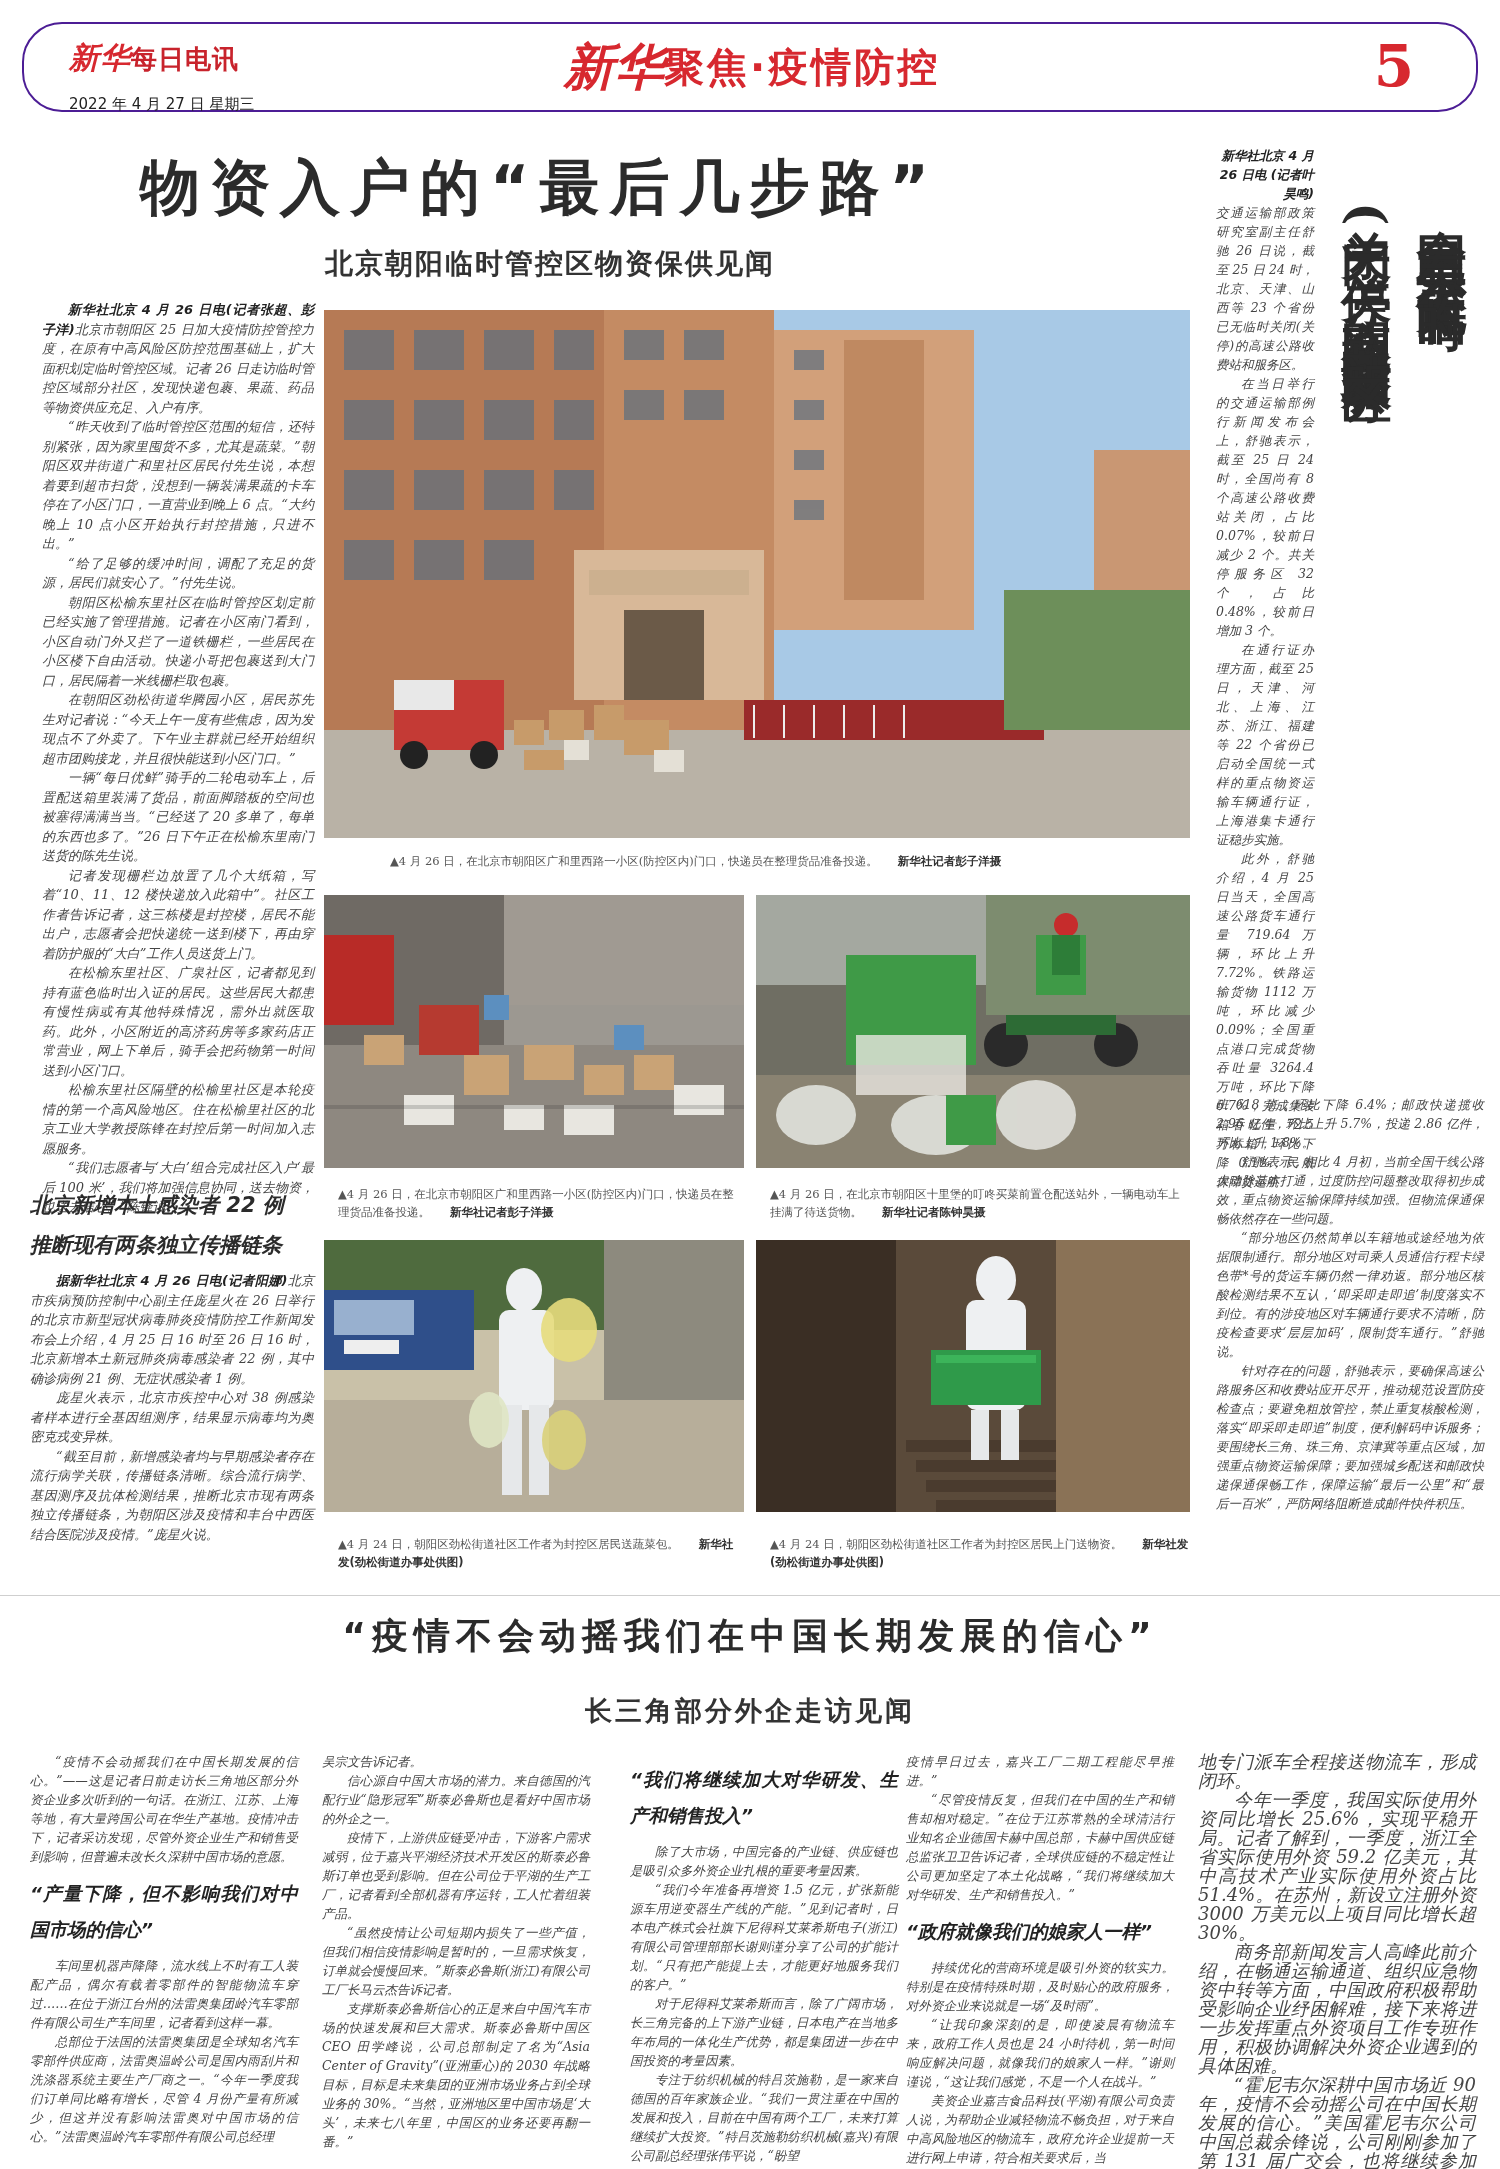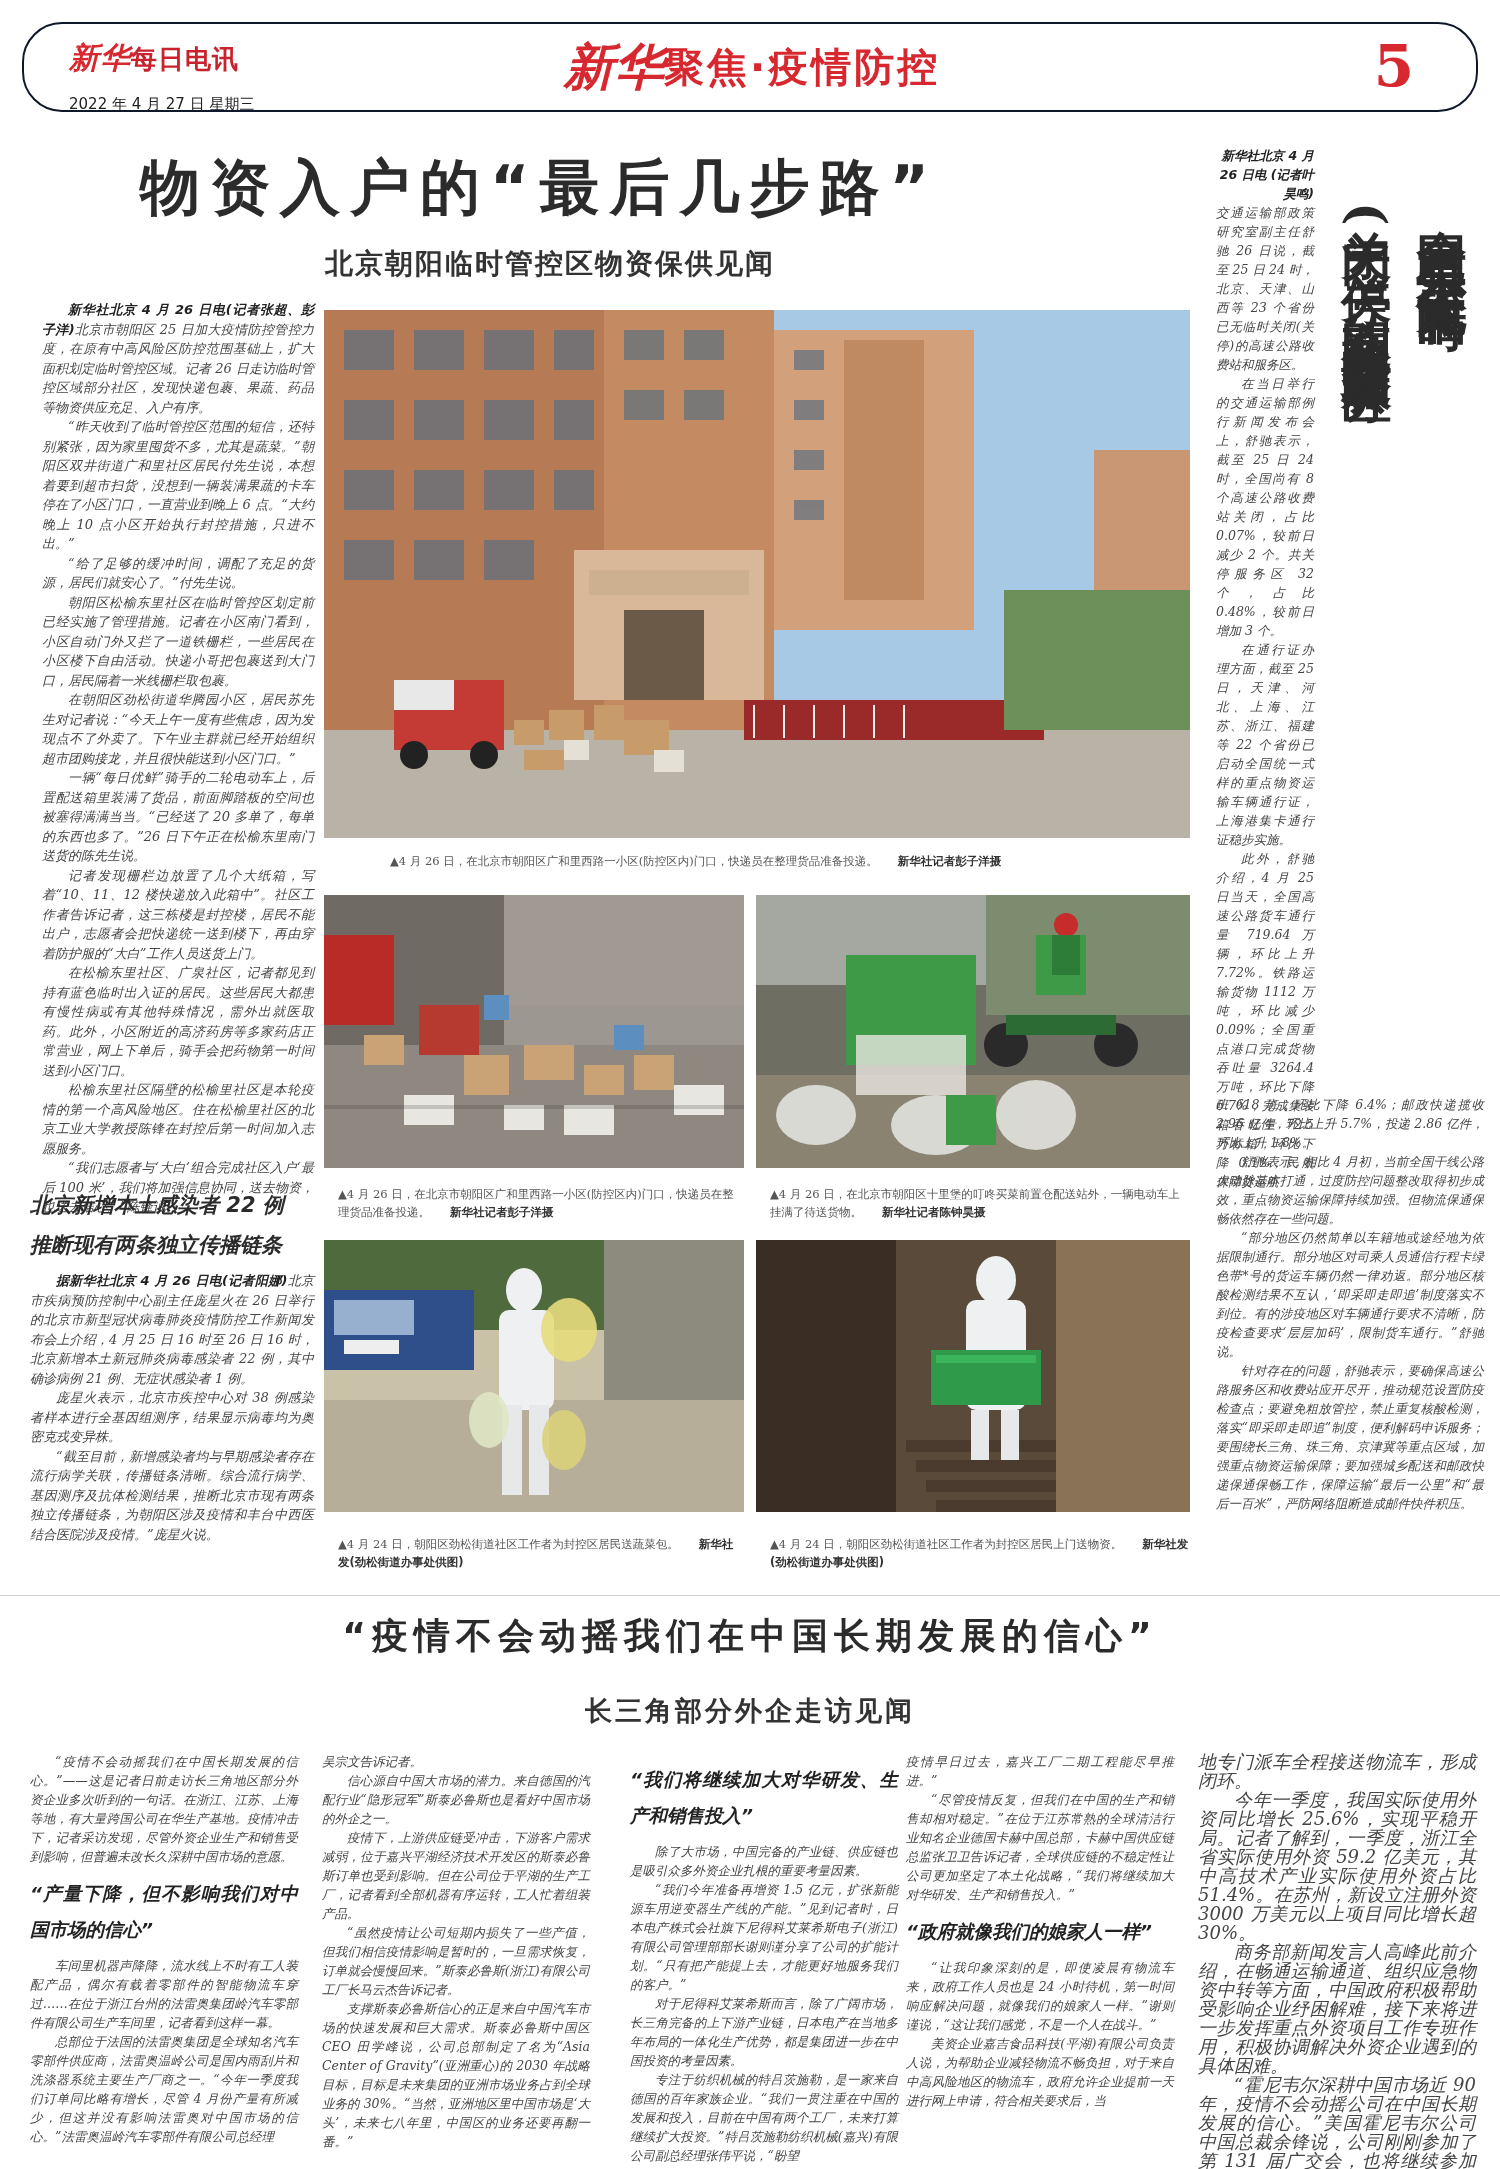--- a/index.html
+++ b/index.html
@@ -1,20 +1,20 @@
 <!DOCTYPE html>
 <html><head>
 <meta charset="utf-8">
 <style>
   * { box-sizing: border-box; margin: 0; padding: 0; }
   html, body { width: 1500px; height: 2169px; background: #ffffff; overflow: hidden; }
   body { font-family: "DejaVu Serif", "Liberation Serif", serif; color: #2a2a2a; position: relative; }
 
   .masthead { position: absolute; left: 22px; top: 22px; width: 1456px; height: 90px;
-    border: 2px solid #0f172a; border-radius: 40px; background: #fff; }
+    border: 2px solid #4c1d95; border-radius: 40px; background: #fff; }
   .mh-left { position: absolute; left: 45px; top: 14px; }
   .mh-brand { font-family: "DejaVu Serif", serif; font-style: italic; font-weight: bold; color: #d7282f; font-size: 30px; letter-spacing: 1px; }
   .mh-brand .mh-sub { font-style: normal; font-size: 26px; color: #c8232c; }
   .mh-date { font-family: "DejaVu Sans", sans-serif; font-size: 15px; color: #222; margin-top: 16px; }
   .mh-center { position: absolute; left: 540px; top: 10px; display: flex; align-items: center; }
   .mh-center .logo { font-family: "DejaVu Serif", serif; font-style: italic; font-weight: bold; color: #d7282f; font-size: 50px; }
   .mh-center .section { font-family: "DejaVu Sans", sans-serif; font-weight: bold; color: #d7282f; font-size: 40px; letter-spacing: 3px; }
   .mh-page { position: absolute; right: 62px; top: 8px; font-family: "DejaVu Serif", serif; font-weight: bold; color: #d7282f; font-size: 58px; }
 
   .headline1 { position: absolute; left: 140px; top: 148px; font-family: "DejaVu Sans", sans-serif; font-weight: bold; font-size: 60px; color: #2b2b2b; letter-spacing: 10px; }
@@ -292,20 +292,21 @@
     <div class="section-head">“我们将继续加大对华研发、生产和销售投入”</div>
     <p>除了大市场，中国完备的产业链、供应链也是吸引众多外资企业扎根的重要考量因素。</p>
     <p>“我们今年准备再增资 1.5 亿元，扩张新能源车用逆变器生产线的产能。”见到记者时，日本电产株式会社旗下尼得科艾莱希斯电子(浙江)有限公司管理部部长谢则谨分享了公司的扩能计划。“只有把产能提上去，才能更好地服务我们的客户。”</p>
     <p>对于尼得科艾莱希斯而言，除了广阔市场，长三角完备的上下游产业链，日本电产在当地多年布局的一体化生产优势，都是集团进一步在中国投资的考量因素。</p>
     <p>专注于纺织机械的特吕茨施勒，是一家来自德国的百年家族企业。“我们一贯注重在中国的发展和投入，目前在中国有两个工厂，未来打算继续扩大投资。”特吕茨施勒纺织机械(嘉兴)有限公司副总经理张伟平说，“盼望</p>
   </div>
 <div class="col" id="a2c4" style="left:906px; top:1752px; width:268px; font-size:12.5px; line-height:19px;">
     <p style="text-indent: 0px;">疫情早日过去，嘉兴工厂二期工程能尽早推进。”</p>
     <p>“尽管疫情反复，但我们在中国的生产和销售却相对稳定。”在位于江苏常熟的全球清洁行业知名企业德国卡赫中国总部，卡赫中国供应链总监张卫卫告诉记者，全球供应链的不稳定性让公司更加坚定了本土化战略，“我们将继续加大对华研发、生产和销售投入。”</p>
     <div class="section-head">“政府就像我们的娘家人一样”</div>
+    <p>持续优化的营商环境是吸引外资的软实力。特别是在疫情特殊时期，及时贴心的政府服务，对外资企业来说就是一场“及时雨”。</p>
     <p>“让我印象深刻的是，即使凌晨有物流车来，政府工作人员也是 24 小时待机，第一时间响应解决问题，就像我们的娘家人一样。”谢则谨说，“这让我们感觉，不是一个人在战斗。”</p>
     <p>美资企业嘉吉食品科技(平湖)有限公司负责人说，为帮助企业减轻物流不畅负担，对于来自中高风险地区的物流车，政府允许企业提前一天进行网上申请，符合相关要求后，当</p>
   </div>
 <div class="col" id="a2c5" style="left:1198px; top:1752px; width:278px; font-size:18px; line-height:19px;">
     <p style="text-indent: 0px;">地专门派车全程接送物流车，形成闭环。</p>
     <p>今年一季度，我国实际使用外资同比增长 25.6%，实现平稳开局。记者了解到，一季度，浙江全省实际使用外资 59.2 亿美元，其中高技术产业实际使用外资占比 51.4%。在苏州，新设立注册外资 3000 万美元以上项目同比增长超 30%。</p>
     <p>商务部新闻发言人高峰此前介绍，在畅通运输通道、组织应急物资中转等方面，中国政府积极帮助受影响企业纾困解难，接下来将进一步发挥重点外资项目工作专班作用，积极协调解决外资企业遇到的具体困难。</p>
     <p>“霍尼韦尔深耕中国市场近 90 年，疫情不会动摇公司在中国长期发展的信心。”美国霍尼韦尔公司中国总裁余锋说，公司刚刚参加了第 131 届广交会，也将继续参加第五届进博会，“中国扩大开放的举措给企业带来新的机遇，我们在中国的业务发展将加快步伐。”</p>
     <p class="byline">(记者于佳欣、殷晓圣、王俊禄、刘巍巍)</p>
     <p class="byline">新华社杭州 4 月 26 日电</p>

